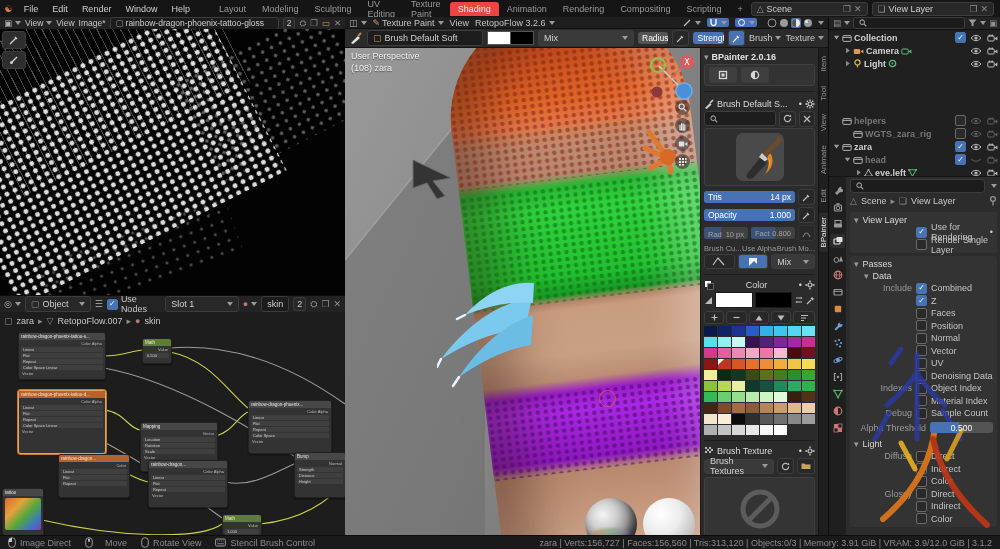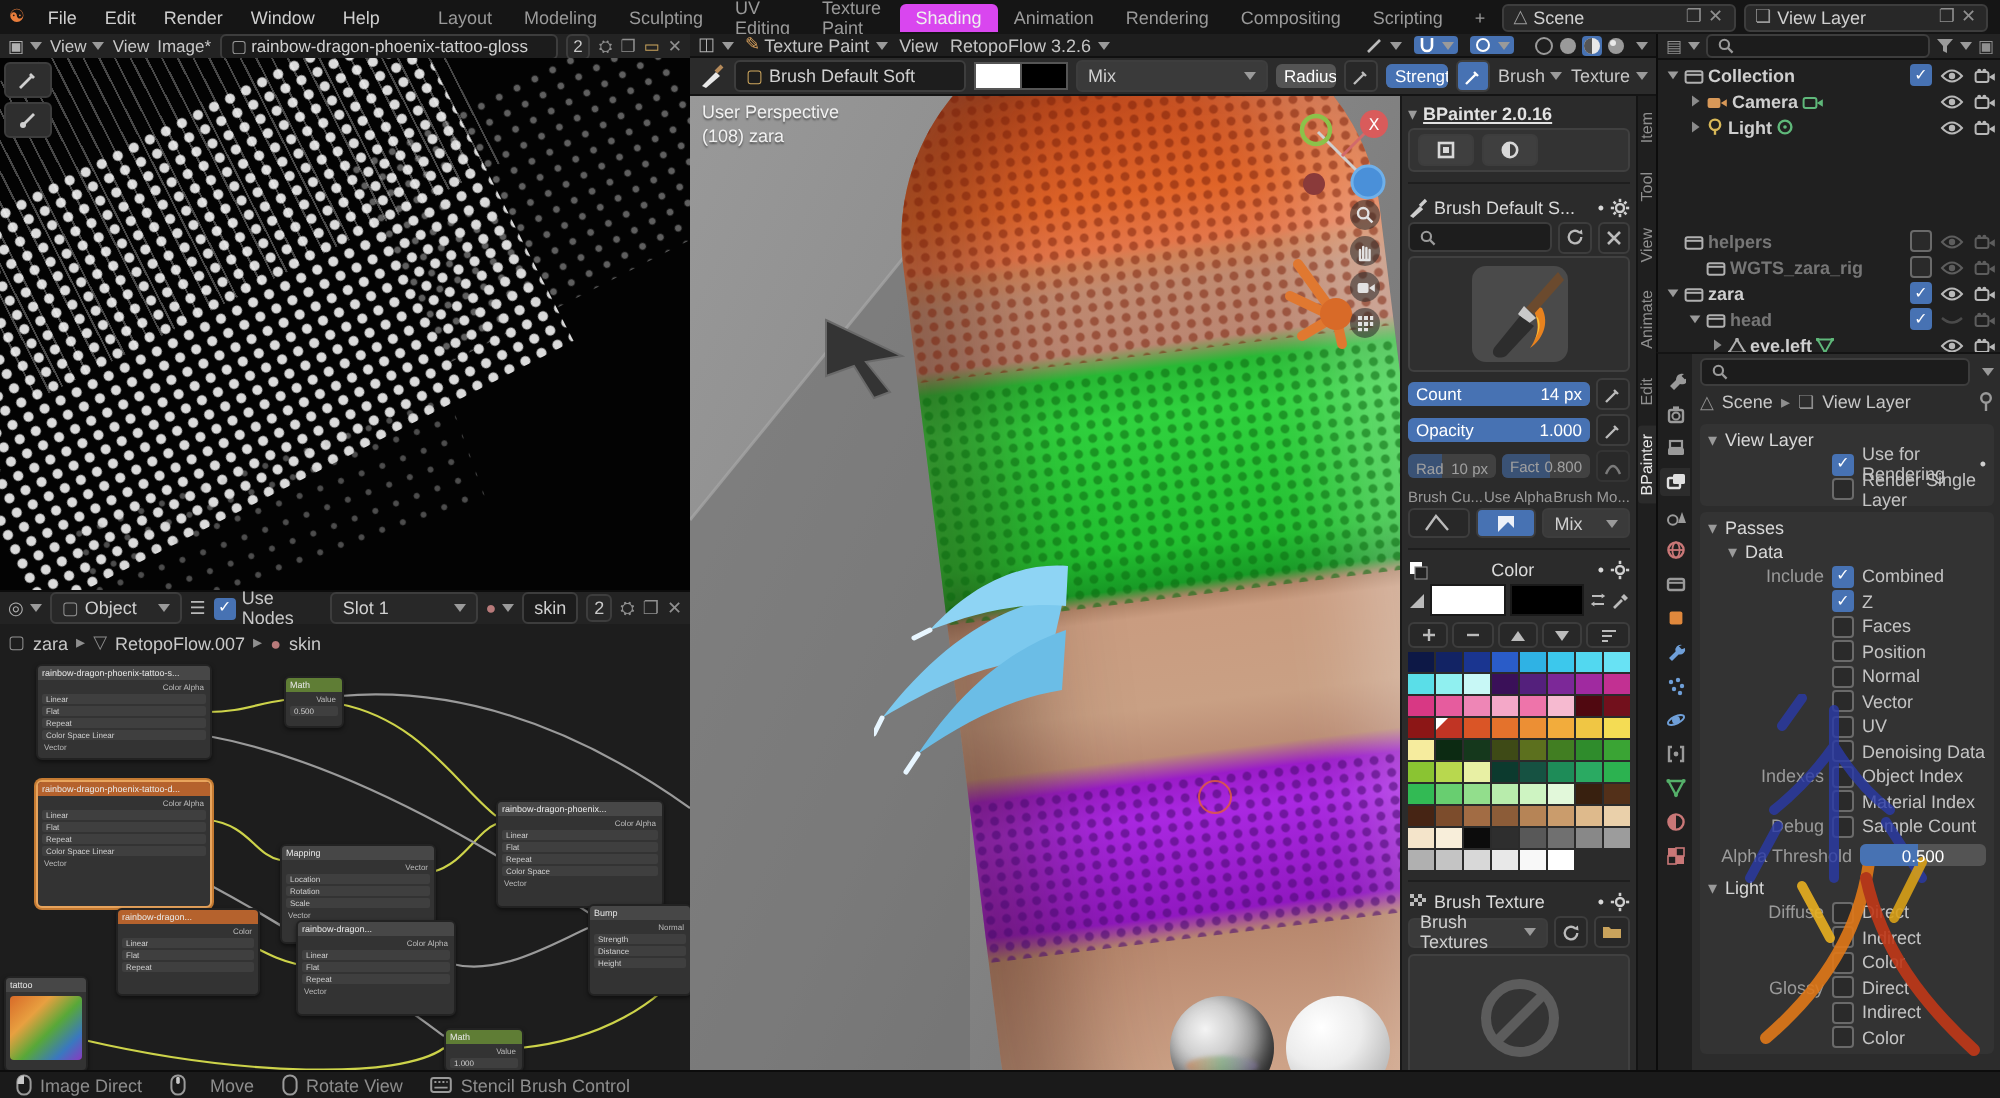--- a/index.html
+++ b/index.html
@@ -12,21 +12,21 @@
   .field{background:#282828;border:1px solid #3d3d3d;border-radius:3px;height:14px;display:flex;align-items:center;padding:0 5px;color:#d0d0d0;}
   .btnic{display:flex;align-items:center;justify-content:center;background:#282828;border:1px solid #3d3d3d;border-radius:3px;height:14px;padding:0 3px;}
   .cb{width:9px;height:9px;border:1px solid #6a6a6a;background:#2a2a2a;border-radius:2px;display:inline-flex;align-items:center;justify-content:center;flex:none;}
   .cb.on{background:#4772b3;border-color:#4772b3;color:#fff;font-size:8px;line-height:8px;}
   .dim{color:#8f8f8f;}
   svg{display:block;}
   
   #topbar{left:0;top:0;width:1000px;height:17px;background:#151515;display:flex;align-items:center;border-bottom:1px solid #0c0c0c;}
   .menuitem{padding:0 7px;color:#cfcfcf;}
   .wstab{padding:2px 8px;color:#9a9a9a;border-radius:3px 3px 0 0;}
-  .wstab.active{background:#d946ef;color:#efefef;}
+  .wstab.active{background:#ef4444;color:#efefef;}
   
   .edheader{background:#232323;border-bottom:1px solid #101010;display:flex;align-items:center;gap:4px;padding:0 4px;}
   #imgedit{left:0;top:17px;width:345px;height:278px;background:#000;border-right:1px solid #0c0c0c;}
   #imgcanvas{left:0;top:12px;width:345px;height:266px;overflow:hidden;background:#030303;}
   #shader{left:0;top:295px;width:345px;height:240px;background:#1b1b1b;border-right:1px solid #0c0c0c;border-top:1px solid #0c0c0c;}
   #shadercanvas{left:0;top:16px;width:345px;height:224px;overflow:hidden;background:#1d1d1d;}
   .node{position:absolute;background:#333333;border:1px solid #222;border-radius:3px;box-shadow:0 1px 2px rgba(0,0,0,.5);overflow:hidden;}
   .node.sel{border-color:#e8a45c;box-shadow:0 0 0 1px #c47a32;}
   .nhead{height:7px;font-size:4.5px;color:#e8e8e8;display:flex;align-items:center;padding:0 2px;white-space:nowrap;overflow:hidden;}
   .nrow{height:5px;background:#3f3f3f;border-radius:1px;margin:1px 2px;font-size:4px;color:#cfcfcf;display:flex;align-items:center;padding:0 2px;white-space:nowrap;overflow:hidden;}
@@ -492,21 +492,21 @@
            box-shadow:inset -4px -6px 10px rgba(0,0,0,.5);">
         <div class="abs" style="left:8px;top:30px;width:36px;height:10px;border-radius:50%;background:linear-gradient(90deg,rgba(224,120,60,.5),rgba(80,160,80,.4),rgba(150,120,200,.4));filter:blur(1px);"></div>
       </div>
       <div class="abs" style="left:298px;top:450px;width:52px;height:52px;border-radius:50%;
            background:radial-gradient(circle at 34% 30%,#ffffff,#ececec 40%,#c2c2c2 72%,#a4a4a4 95%);"></div>
     </div>
 
     <div id="bpanel" class="abs">
       <div class="bphdr">
           <span style="color:#9a9a9a;">▾</span>
-          <b style="font-weight:bold;color:#e2e2e2;text-decoration:underline;">BPainter 2.0.16</b>
+          <b style="font-weight:bold;color:#e2e2e2;">BPainter 2.0.16</b>
         </div>
       <div class="bpbox row" style="height:20px;gap:4px;padding:0 4px;">
         <span class="btnic" style="width:20px;background:#3f3f3f;">
             <svg width="10" height="10" viewBox="0 0 10 10">
               <rect x="1.5" y="1.5" width="7" height="7" fill="none" stroke="#d8d8d8" stroke-width="1.3"></rect>
               <rect x="3.5" y="3.5" width="3" height="3" fill="#d8d8d8"></rect>
             </svg>
           </span>
         <span class="btnic" style="width:20px;background:#3f3f3f;">
             <svg width="10" height="10" viewBox="0 0 10 10">
@@ -566,21 +566,21 @@
           <path d="M30 20 C34 26 36 34 30 42 C36 38 40 30 36 22 Z" fill="#e8821e"></path>
           <path d="M33 26 C35 31 34 36 31 40 C34 36 36 31 34 27 Z" fill="#f6c33c"></path>
           <path d="M28 22 L44 4 L47 8 L32 25 Z" fill="#6b4a2e"></path>
           <path d="M27 21 L33 27 L29 30 L24 25 Z" fill="#c9c9c9"></path>
           <path d="M12 42 L25 26 L32 31 L18 46 C14 48 10 46 12 42 Z" fill="#2d2d2d"></path>
         </svg>
       </div>
       <div class="row" style="gap:3px;margin-top:3px;">
         <span class="slider">
             <span class="fill" style="width:100%;"></span>
-            <span>Count</span>
+            <span>Tris</span>
             <span>14 px</span>
           </span>
         <span class="btnic">
             <svg width="9" height="9" viewBox="0 0 9 9">
               <path d="M1 8 L6 3 M5 2 L7 4" stroke="#bbb" stroke-width="1.2" fill="none"></path>
             </svg>
           </span>
       </div>
       <div class="row" style="gap:3px;margin-top:2px;">
         <span class="slider">
@@ -1575,14 +1575,15 @@
           <span>
             <svg width="11" height="9" viewBox="0 0 11 9">
               <rect x="0.6" y="1" width="9.8" height="7" rx="1.2" fill="none" stroke="#9a9a9a"></rect>
               <path d="M2.2 3 h1 M4.2 3 h1 M6.2 3 h1 M8.2 3 h0.6 M2.2 5.8 h6.6" stroke="#9a9a9a" stroke-width="0.9"></path>
             </svg>
           </span>
           <span>Stencil Brush Control</span>
         </span>
       </span>
     <span style="flex:1"></span>
+    <span>zara | Verts:156,727 | Faces:156,560 | Tris:313,120 | Objects:0/3 | Memory: 3.91 GiB | VRAM: 3.9/12.0 GiB | 3.1.2</span>
   </div>
 </div>
 
 </body></html>

